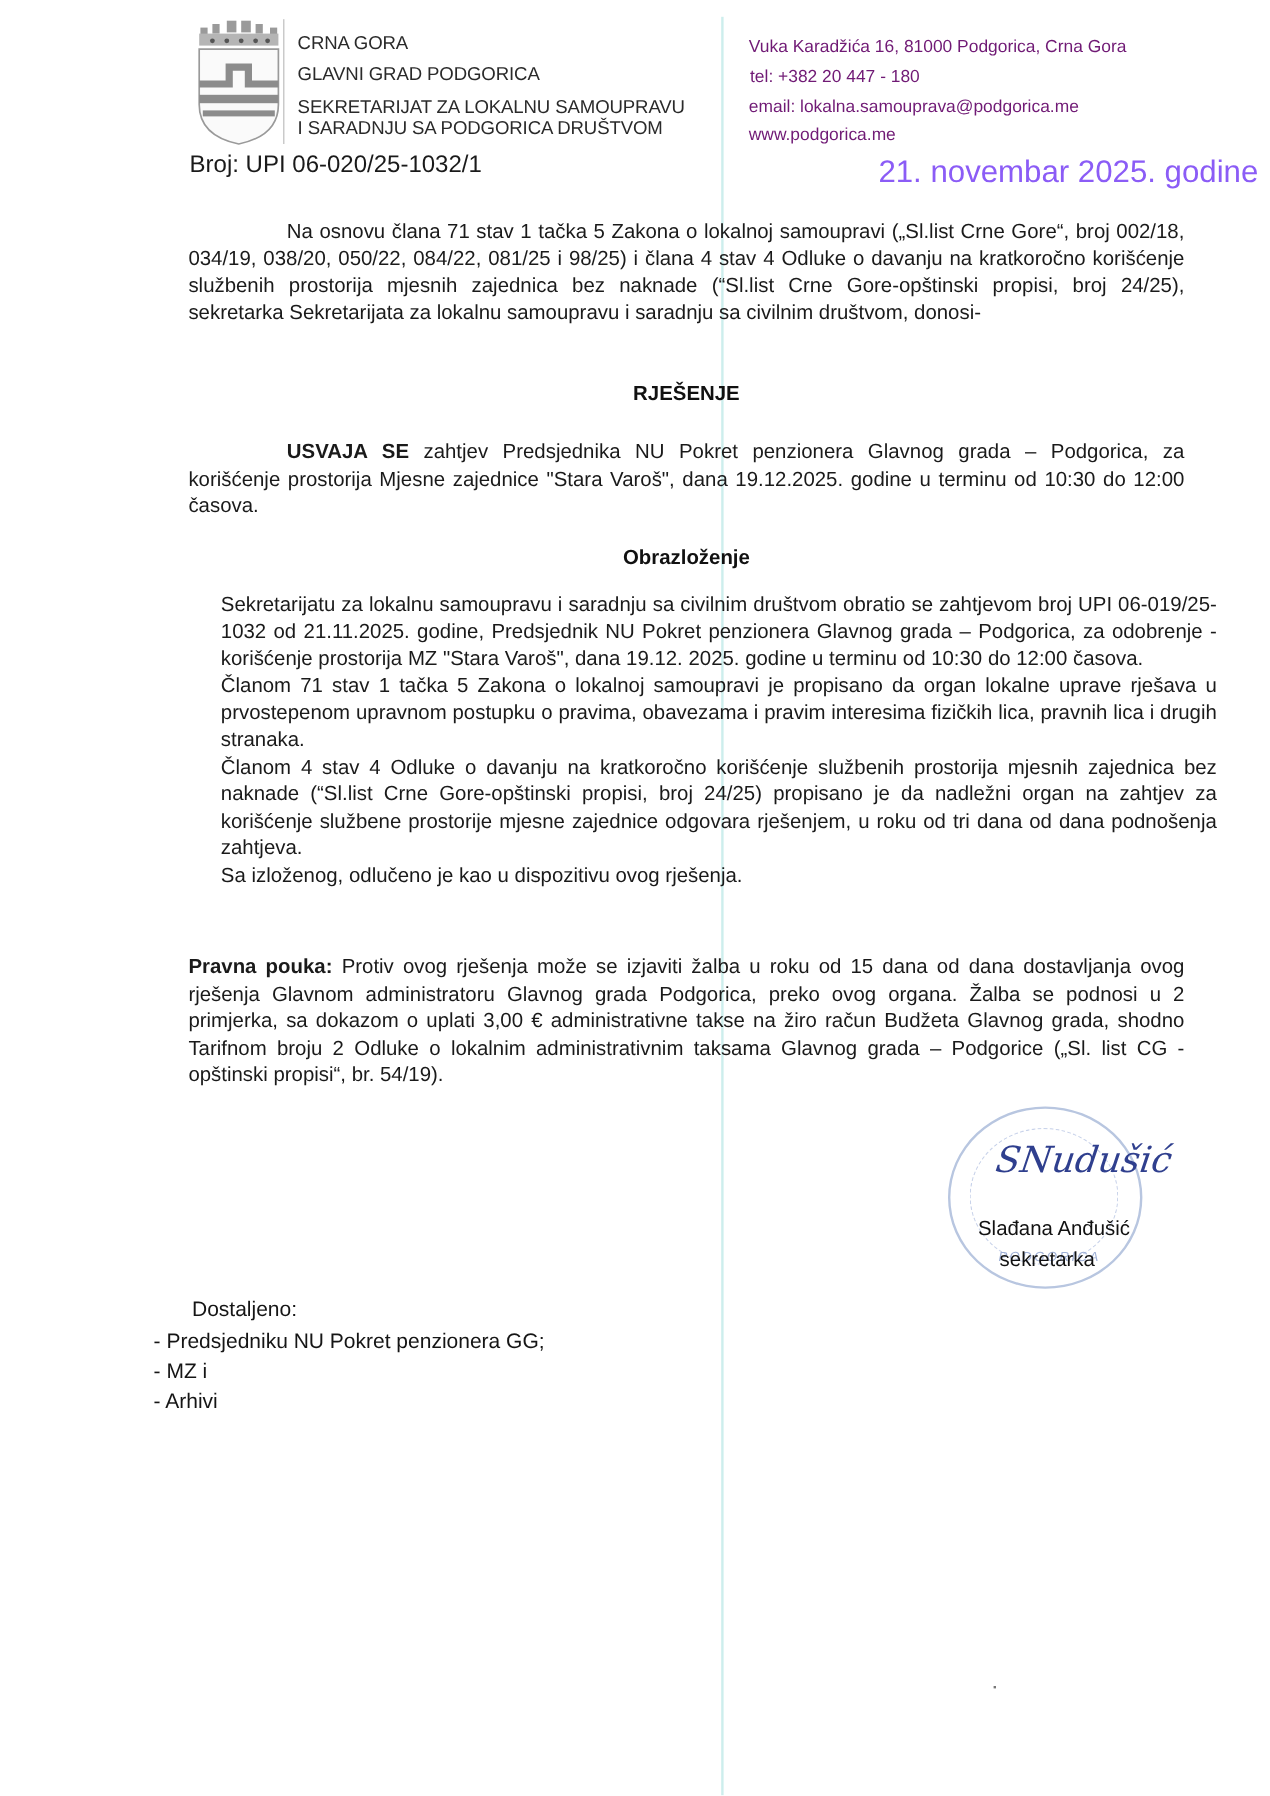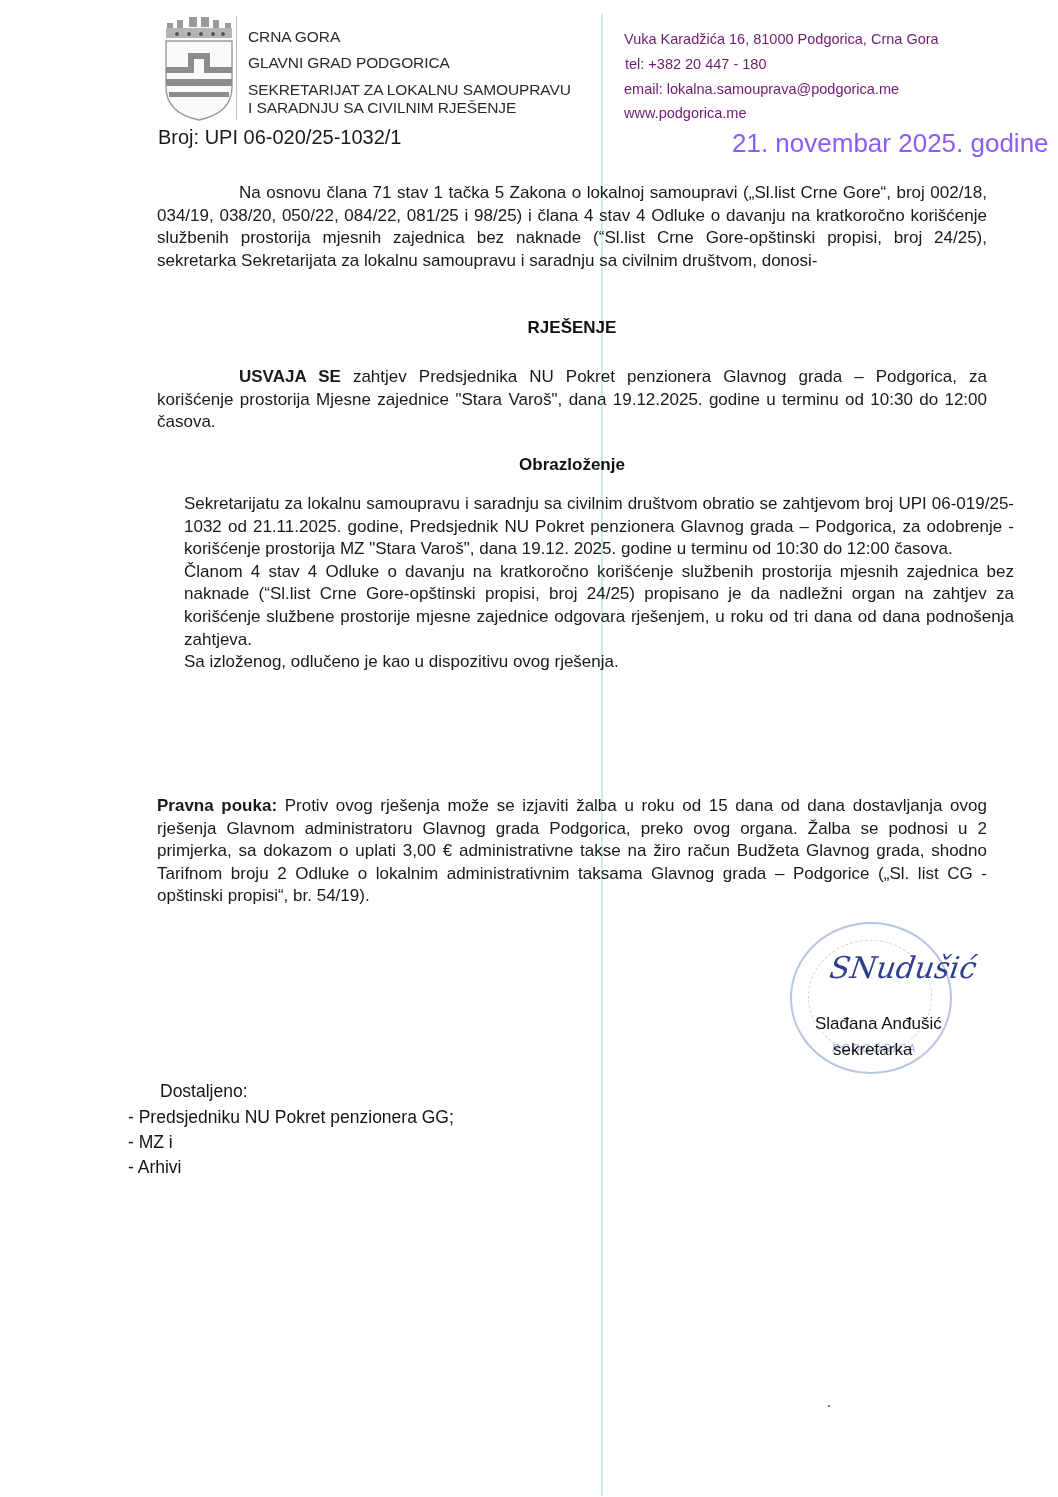--- a/index.html
+++ b/index.html
@@ -56,21 +56,21 @@
   <path d="M3 24 H69 V70 Q69 96 36 103 Q3 96 3 70 Z" fill="#fafafa" stroke="#9a9a9a" stroke-width="1.4"></path>
   <path d="M3 50 H25 V36 H47 V50 H69 V56 H41 V42 H31 V56 H3 Z" fill="#8c8c8c"></path>
   <rect x="3" y="62" width="66" height="7" fill="#8c8c8c"></rect>
   <rect x="6" y="75" width="60" height="5" fill="#8c8c8c"></rect>
 </svg>
 <div class="hdr-sep"></div>
 
 <div class="abs hl" style="left:248px; top:28px;">CRNA GORA</div>
 <div class="abs hl" style="left:248px; top:54px;">GLAVNI GRAD PODGORICA</div>
 <div class="abs hl" style="left:248px; top:81px;">SEKRETARIJAT ZA LOKALNU SAMOUPRAVU</div>
-<div class="abs hl" style="left:248px; top:99px;">I SARADNJU SA CIVILNIM RJEŠENJE</div>
+<div class="abs hl" style="left:248px; top:99px;">I SARADNJU SA PODGORICA DRUŠTVOM</div>
 
 <div class="abs hr" style="left:624px; top:30px;">Vuka Karadžića 16, 81000 Podgorica, Crna Gora</div>
 <div class="abs hr" style="left:625px; top:55px;">tel: +382 20 447 - 180</div>
 <div class="abs hr" style="left:624px; top:80px;">email: lokalna.samouprava@podgorica.me</div>
 <div class="abs hr" style="left:624px; top:104px;">www.podgorica.me</div>
 
 <div class="abs broj" style="left:158px; top:126px;">Broj: UPI 06-020/25-1032/1</div>
 <div class="abs date" style="left:732px; top:128px;">21. novembar 2025. godine</div>
 
 <div class="para body-txt" style="top:182px;">
@@ -78,20 +78,21 @@
 </div>
 
 <div class="center" style="top:318px;">RJEŠENJE</div>
 <div class="para body-txt" style="top:366px;">
   <p class="indent"><b>USVAJA SE</b><span> zahtjev Predsjednika NU Pokret penzionera Glavnog grada – Podgorica, za korišćenje  prostorija Mjesne zajednice "Stara Varoš", dana 19.12.2025. godine u terminu od 10:30 do 12:00 časova.</span></p>
 </div>
 
 <div class="center" style="top:455px;">Obrazloženje</div>
 <div class="para body-txt" style="top:493px;margin-left:27px;">
   <p>Sekretarijatu za lokalnu samoupravu i saradnju sa civilnim društvom obratio se zahtjevom broj UPI 06-019/25-1032 od 21.11.2025. godine, Predsjednik NU Pokret penzionera Glavnog grada – Podgorica, za odobrenje -  korišćenje prostorija MZ "Stara Varoš", dana  19.12. 2025. godine u terminu od  10:30 do 12:00 časova.</p>
+  <p>Članom 71 stav 1 tačka 5  Zakona o lokalnoj samoupravi je propisano da organ lokalne uprave rješava u prvostepenom upravnom postupku o pravima, obavezama i pravim interesima fizičkih lica, pravnih lica i drugih stranaka.</p>
   <p>Članom 4 stav 4 Odluke o davanju na kratkoročno korišćenje službenih prostorija mjesnih zajednica bez naknade (“Sl.list Crne Gore-opštinski propisi, broj 24/25) propisano je da nadležni organ na zahtjev za korišćenje službene prostorije mjesne zajednice odgovara rješenjem, u roku od tri dana od dana podnošenja zahtjeva.</p>
   <p>Sa izloženog, odlučeno je kao u dispozitivu ovog rješenja.</p>
 </div>
 
 <div class="para body-txt" style="top:795px;">
   <p><b>Pravna pouka:</b><span> Protiv ovog rješenja može se izjaviti žalba u roku od 15 dana od dana dostavljanja ovog rješenja Glavnom administratoru Glavnog grada Podgorica, preko ovog organa. Žalba se podnosi u 2 primjerka, sa dokazom o uplati 3,00 € administrativne takse na žiro račun Budžeta Glavnog grada, shodno Tarifnom broju 2 Odluke o lokalnim administrativnim taksama Glavnog grada – Podgorice („Sl. list CG - opštinski propisi“, br. 54/19).</span></p>
 </div>
 
 <div class="stamp">
   <div class="stamp-inner"></div>

